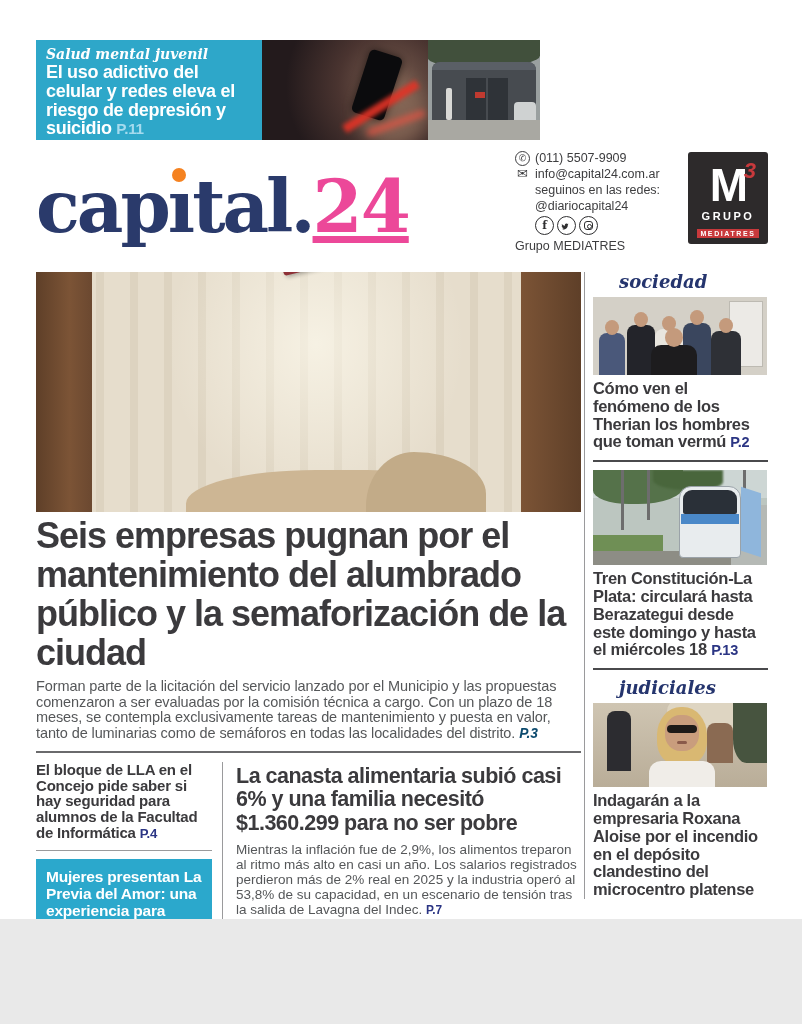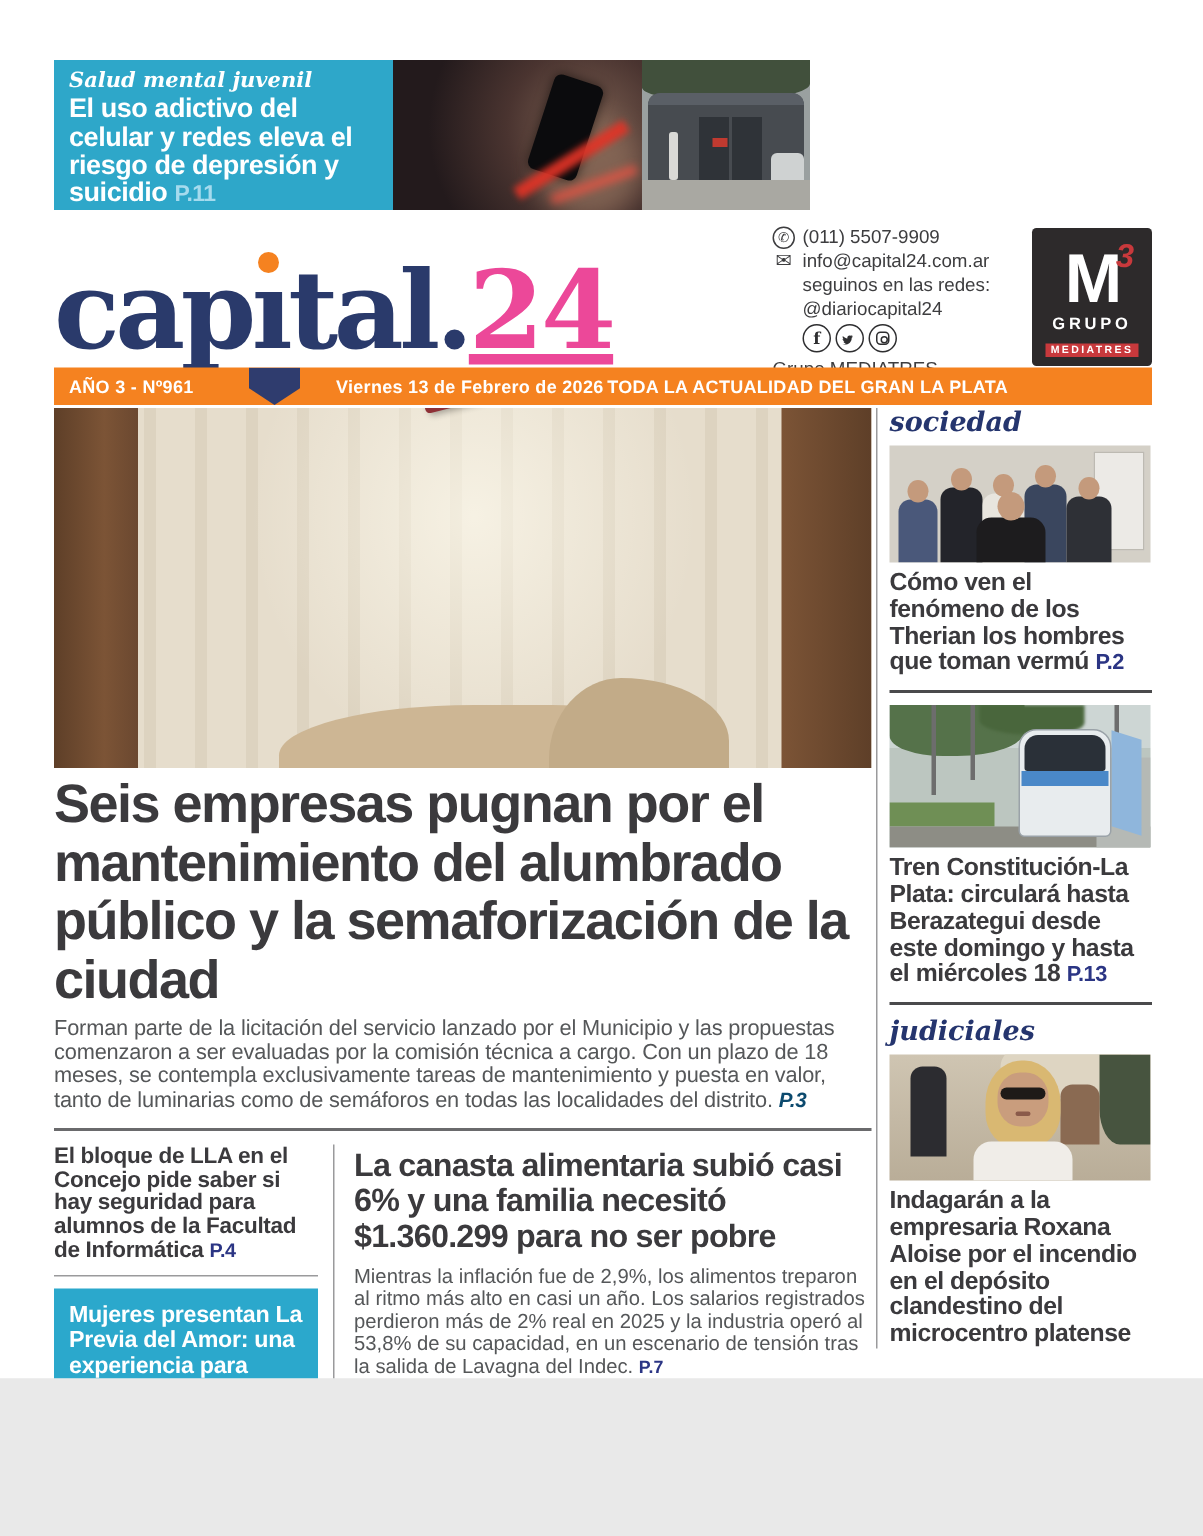--- a/index.html
+++ b/index.html
@@ -93,21 +93,21 @@
   .bcol-left .hl { font-size:15px; line-height:15.8px; font-weight:bold; color:#3b3a3d; letter-spacing:-0.2px; }
   .leftrule { border:none; border-top:1.5px solid #9a9a9c; margin:8px 0 8px; }
   .cyanbox { background:#2ba8cc; color:#fff; padding:9px 10px; font-size:15.5px; line-height:17px; font-weight:bold; letter-spacing:-0.2px; }
   .bcol-mid { flex:1; border-left:1.5px solid #9a9a9c; padding-left:13px; }
   .kicker { font-family:"DejaVu Serif", serif; font-style:italic; font-weight:bold; font-size:15.5px; color:#25356e; }
   .bcol-mid .hl { margin-top:3px; font-size:21.5px; line-height:23.5px; font-weight:bold; color:#3b3a3d; letter-spacing:-0.5px; }
   .bcol-mid .body { margin-top:7px; font-size:13.5px; line-height:15px; color:#555759; }
 
   
   .sidebar { position:absolute; left:584px; top:272px; width:184px; border-left:1.5px solid #9a9a9c; padding-left:8px; }
-  .seclabel { font-family:"DejaVu Serif", serif; font-style:italic; font-weight:bold; font-size:18px; color:#25356e; line-height:20px; }
+  .seclabel { font-family:"DejaVu Serif", serif; font-style:italic; font-weight:bold; font-size:18px; color:#25356e; line-height:20px;margin-left:26px; }
   .side-hl { font-size:16.5px; line-height:17.8px; font-weight:bold; color:#3b3a3d; letter-spacing:-0.3px; }
   .side-body { font-size:13px; line-height:14.2px; color:#555759; margin-top:4px; }
   .siderule { border:none; border-top:2px solid #4a4a4c; margin:8px 0; }
   .sidephoto { width:174px; margin:5px 0 5px; }
 
   .ph-soc { height:78px; background:#d4d0c7; }
   .ph-soc .fridge { right:4px; top:4px; width:34px; height:66px; background:#eceae6; border:1px solid #bdbab2; }
   .ph-soc .guy { border-radius:8px 8px 0 0; }
   .ph-soc .h { border-radius:50%; background:#c49a7c; width:14px; height:15px; }
   .ph-soc .g1 { left:6px; bottom:0; width:26px; height:42px; background:#4a587a; }
@@ -203,26 +203,20 @@
       </div>
       <div>Grupo MEDIATRES</div>
     </div>
     <div class="m3">
       <div class="mrow"><span class="M">M</span><span class="three">3</span></div>
       <div class="grupo">GRUPO</div>
       <div><span class="mediatres">MEDIATRES</span></div>
     </div>
   </div>
 
-  <div class="datebar">
-    <span class="edition">AÑO 3 - Nº961</span>
-    <span class="chev"></span>
-    <span class="date">Viernes 13 de Febrero de 2026</span>
-    <span class="tagline">TODA LA ACTUALIDAD DEL GRAN LA PLATA</span>
-  </div>
 
   <div class="maincol">
     <div class="photo mainphoto">
       <div class="door-l"></div>
       <div class="door-r"></div>
       <div class="glow"></div>
       <div class="p-left">
         
         
       </div>

